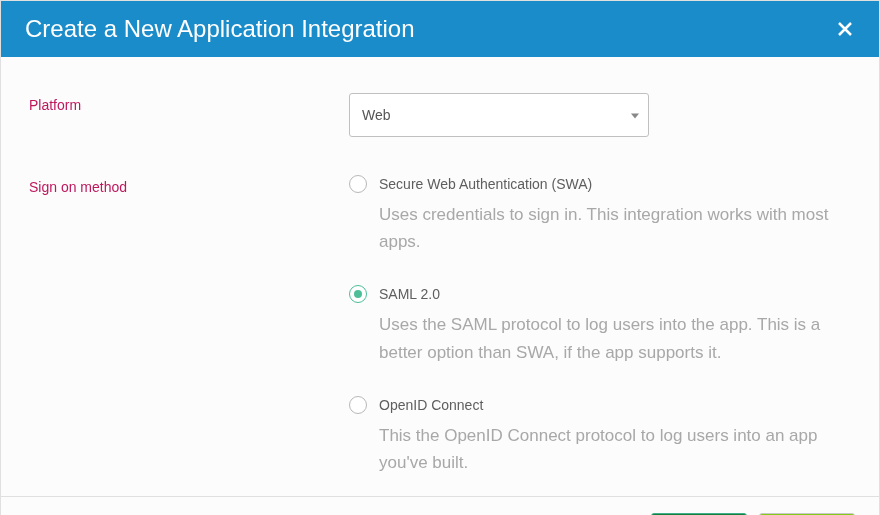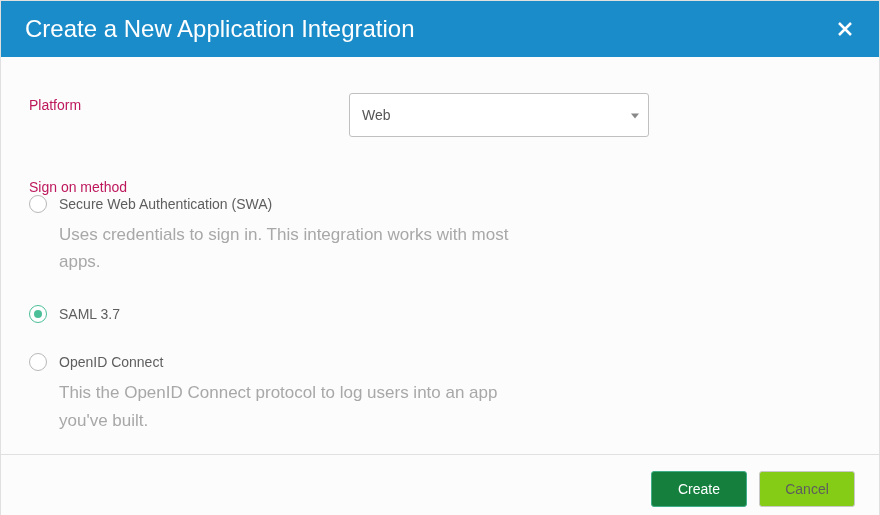--- a/index.html
+++ b/index.html
@@ -52,21 +52,20 @@
     .modal-body {
       flex: 1;
       padding: 36px 28px 20px 28px;
     }
     .form-row {
       display: flex;
       margin-bottom: 38px;
     }
     .form-row.sign-on {
       margin-bottom: 0;
-      flex-direction: column;
     }
     .form-label {
       width: 320px;
       font-size: 14px;
       color: #be185d;
       padding-top: 4px;
     }
     .form-control {
       flex: 1;
     }
@@ -212,22 +211,23 @@
             <div class="radio-label">Secure Web Authentication (SWA)</div>
           </div>
           <div class="radio-description">Uses credentials to sign in. This integration works with most apps.</div>
         </div>
 
         <div class="radio-option">
           <div class="radio-header">
             <div class="radio-circle selected">
               <div class="radio-dot"></div>
             </div>
-            <div class="radio-label">SAML 3.7</div>
-          </div>
+            <div class="radio-label">SAML 2.0</div>
+          </div>
+          <div class="radio-description">Uses the SAML protocol to log users into the app. This is a better option than SWA, if the app supports it.</div>
         </div>
 
         <div class="radio-option">
           <div class="radio-header">
             <div class="radio-circle"></div>
             <div class="radio-label">OpenID Connect</div>
           </div>
           <div class="radio-description">This the OpenID Connect protocol to log users into an app you've built.</div>
         </div>
 

